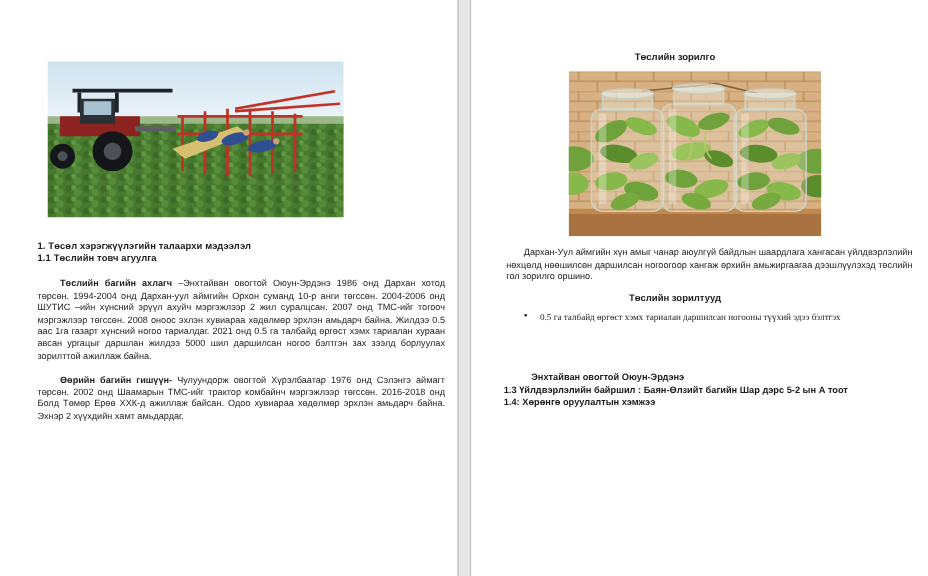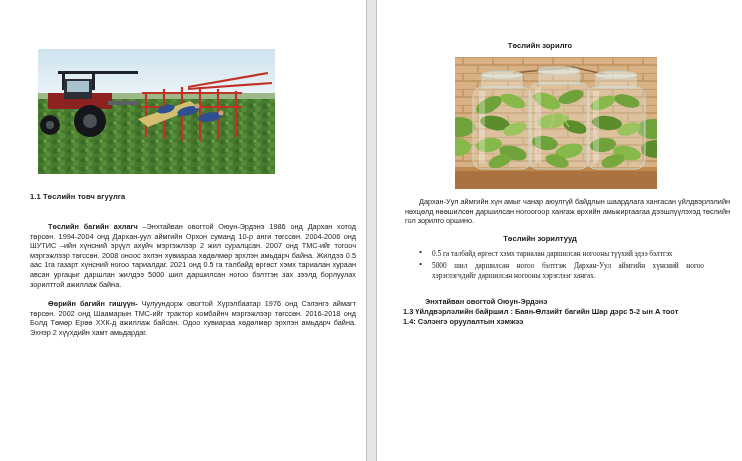--- a/index.html
+++ b/index.html
@@ -84,20 +84,21 @@
       <g fill="#2f4f92">
         <ellipse cx="150" cy="62" rx="11" ry="4.5" transform="rotate(-14 150 62)"></ellipse>
         <ellipse cx="172" cy="68" rx="12" ry="4.5" transform="rotate(-10 172 68)"></ellipse>
         <ellipse cx="128" cy="60" rx="9" ry="4" transform="rotate(-16 128 60)"></ellipse>
       </g>
       <circle cx="159" cy="57" r="2.5" fill="#caa27a"></circle>
         <circle cx="183" cy="64" r="2.5" fill="#caa27a"></circle>
     </svg>
 
     <div class="abs h-block" style="left:30px;top:192px;width:326px;">
+      <div>1.  Төсөл хэрэгжүүлэгийн талаархи  мэдээлэл</div>
       <div>1.1 Төслийн товч агуулга</div>
     </div>
 
     <p class="para abs" style="left:30px;top:222px;width:326px;"><span class="lead">Төслийн багийн ахлагч </span><span>–Энхтайван овогтой Оюун-Эрдэнэ 1986 онд Дархан хотод төрсөн. 1994-2004 онд Дархан-уул аймгийн Орхон суманд 10-р анги төгссөн. 2004-2006 онд ШУТИС –ийн хүнсний эрүүл ахуйч мэргэжлээр 2 жил суралцсан. 2007 онд ТМС-ийг тогооч мэргэжлээр төгссөн. 2008 оноос эхлэн хувиараа хөдөлмөр эрхлэн амьдарч байна. Жилдээ 0.5 аас 1га газарт хүнсний ногоо тариалдаг. 2021 онд 0.5 га талбайд өргөст хэмх тариалан хураан авсан ургацыг даршлан жилдээ 5000 шил даршилсан ногоо бэлтгэн зах зээлд борлуулах зорилттой ажиллаж байна.</span></p>
 
     <p class="para abs" style="left:30px;top:299px;width:326px;"><span class="lead">Өөрийн багийн гишүүн- </span><span>Чулуундорж овогтой Хүрэлбаатар 1976 онд Сэлэнгэ аймагт төрсөн. 2002 онд Шаамарын ТМС-ийг трактор комбайнч мэргэжлээр төгссөн. 2016-2018 онд Болд Төмөр Ерөө ХХК-д ажиллаж байсан. Одоо хувиараа хөдөлмөр эрхлэн амьдарч байна. Эхнэр 2 хүүхдийн хамт амьдардаг.</span></p>
   </div>
 
   <div class="gutter"></div>
 
@@ -167,24 +168,23 @@
         <rect x="138" y="34" width="6" height="72" fill="#ffffff" opacity="0.3"></rect>
       </g>
     </svg>
 
     <p class="para abs" style="left:28px;top:197px;width:325px;text-indent:14px;">Дархан-Уул аймгийн хүн амыг чанар аюулгүй байдлын шаардлага хангасан үйлдвэрлэлийн нөхцөлд нөөшилсөн даршилсан ногоогоор хангаж өрхийн амьжиргаагаа дээшлүүлэхэд төслийн гол зорилго оршино.</p>
 
     <div class="abs center-bold" style="left:8px;top:234px;width:310px;">Төслийн зорилтууд</div>
 
     <ul class="bullets abs" style="left:55px;top:249px;width:272px;font-family:Liberation Serif, serif;">
       <li>0.5 га талбайд өргөст хэмх тариалан даршилсан ногооны түүхий эдээ бэлтгэх</li>
-      <li>5000 шил даршилсан ногоо бэлтгэж Дархан-Уул аймгийн хүнсний ногоо хэрэглэгчдийг даршилсан ногооны хэрэглээг хангах.</li>
     </ul>
 
     <div class="legal abs" style="left:26px;top:297px;width:332px;">
       <div class="indent">Энхтайван овогтой Оюун-Эрдэнэ</div>
       <div>1.3 Үйлдвэрлэлийн байршил : Баян-Өлзийт багийн Шар дэрс 5-2 ын А тоот</div>
-      <div>1.4: Сэлэнгэ оруулалтын хэмжээ</div>
+      <div>1.4: Хөрөнгө оруулалтын хэмжээ</div>
     </div>
 
   </div>
 
 </div>
 
 </body></html>

